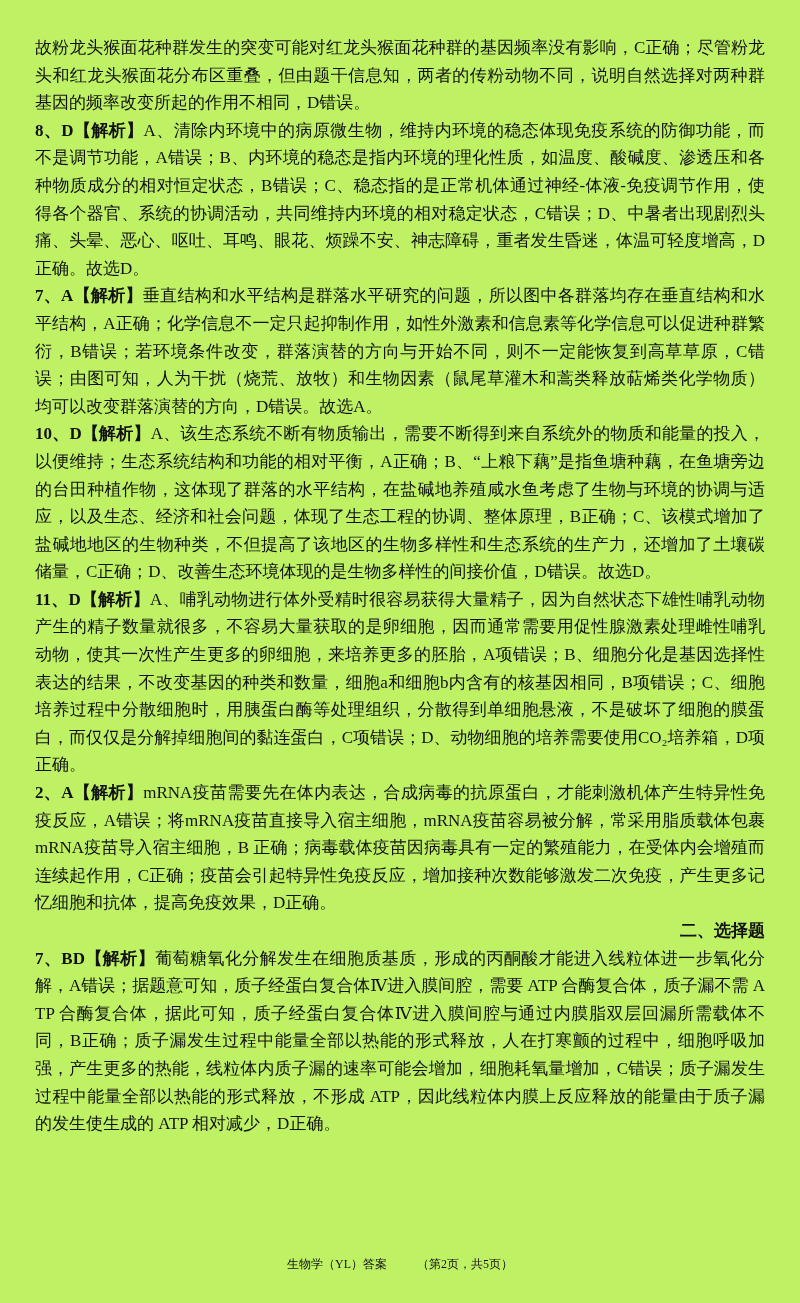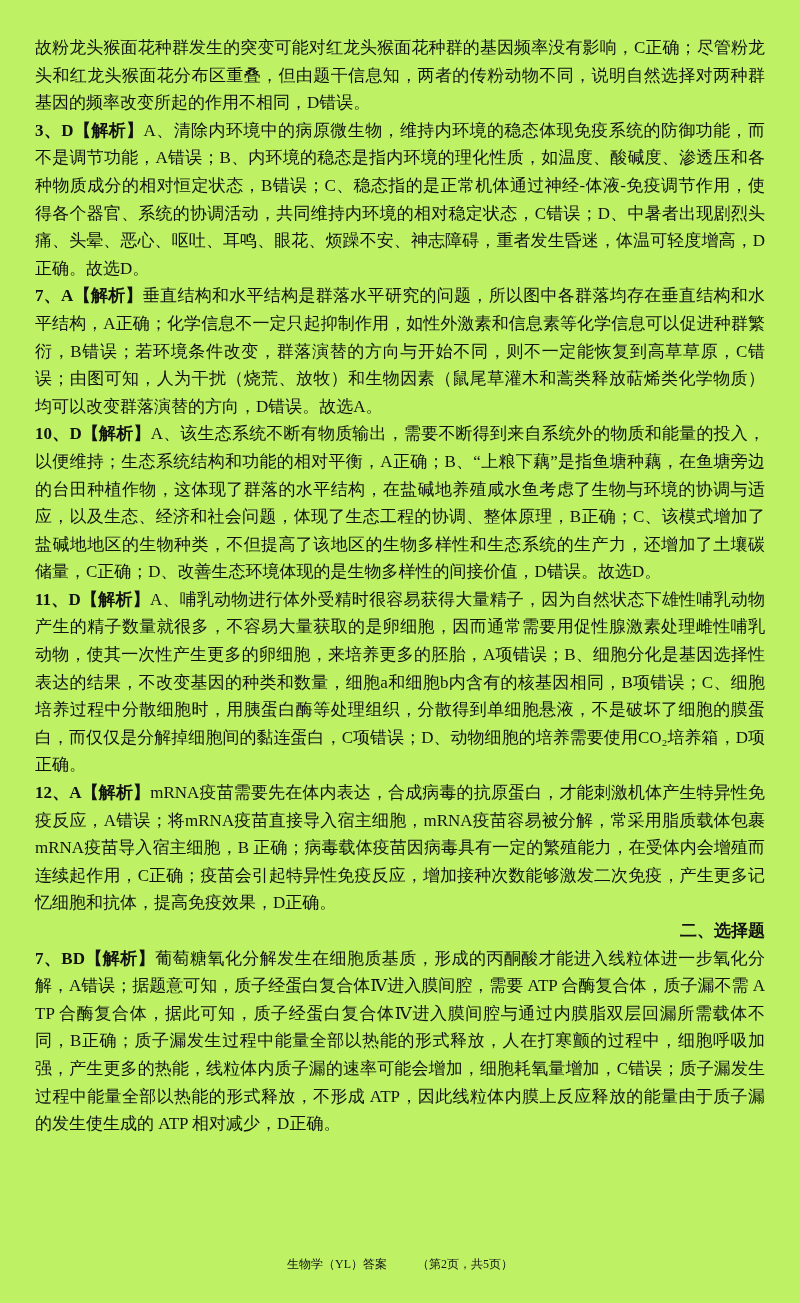--- a/index.html
+++ b/index.html
@@ -42,29 +42,29 @@
   .footer-gap { display: inline-block; width: 30px; }
 </style>
 </head>
 <body>
 
 <div class="page">
   <div class="content">
 
     <p class="para"><b class="label"></b><span>故粉龙头猴面花种群发生的突变可能对红龙头猴面花种群的基因频率没有影响，C正确；尽管粉龙头和红龙头猴面花分布区重叠，但由题干信息知，两者的传粉动物不同，说明自然选择对两种群基因的频率改变所起的作用不相同，D错误。</span></p>
 
-    <p class="para"><b class="label">3、D【解析】</b><span>A、清除内环境中的病原微生物，维持内环境的稳态体现免疫系统的防御功能，而不是调节功能，A错误；B、内环境的稳态是指内环境的理化性质，如温度、酸碱度、渗透压和各种物质成分的相对恒定状态，B错误；C、稳态指的是正常机体通过神经-体液-免疫调节作用，使得各个器官、系统的协调活动，共同维持内环境的相对稳定状态，C错误；D、中暑者出现剧烈头痛、头晕、恶心、呕吐、耳鸣、眼花、烦躁不安、神志障碍，重者发生昏迷，体温可轻度增高，D正确。故选D。</span></p>
+    <p class="para"><b class="label">8、D【解析】</b><span>A、清除内环境中的病原微生物，维持内环境的稳态体现免疫系统的防御功能，而不是调节功能，A错误；B、内环境的稳态是指内环境的理化性质，如温度、酸碱度、渗透压和各种物质成分的相对恒定状态，B错误；C、稳态指的是正常机体通过神经-体液-免疫调节作用，使得各个器官、系统的协调活动，共同维持内环境的相对稳定状态，C错误；D、中暑者出现剧烈头痛、头晕、恶心、呕吐、耳鸣、眼花、烦躁不安、神志障碍，重者发生昏迷，体温可轻度增高，D正确。故选D。</span></p>
 
     <p class="para"><b class="label">7、A【解析】</b><span>垂直结构和水平结构是群落水平研究的问题，所以图中各群落均存在垂直结构和水平结构，A正确；化学信息不一定只起抑制作用，如性外激素和信息素等化学信息可以促进种群繁衍，B错误；若环境条件改变，群落演替的方向与开始不同，则不一定能恢复到高草草原，C错误；由图可知，人为干扰（烧荒、放牧）和生物因素（鼠尾草灌木和蒿类释放萜烯类化学物质）均可以改变群落演替的方向，D错误。故选A。</span></p>
 
     <p class="para"><b class="label">10、D【解析】</b><span>A、该生态系统不断有物质输出，需要不断得到来自系统外的物质和能量的投入，以便维持；生态系统结构和功能的相对平衡，A正确；B、“上粮下藕”是指鱼塘种藕，在鱼塘旁边的台田种植作物，这体现了群落的水平结构，在盐碱地养殖咸水鱼考虑了生物与环境的协调与适应，以及生态、经济和社会问题，体现了生态工程的协调、整体原理，B正确；C、该模式增加了盐碱地地区的生物种类，不但提高了该地区的生物多样性和生态系统的生产力，还增加了土壤碳储量，C正确；D、改善生态环境体现的是生物多样性的间接价值，D错误。故选D。</span></p>
 
     <p class="para"><b class="label">11、D【解析】</b><span>A、哺乳动物进行体外受精时很容易获得大量精子，因为自然状态下雄性哺乳动物产生的精子数量就很多，不容易大量获取的是卵细胞，因而通常需要用促性腺激素处理雌性哺乳动物，使其一次性产生更多的卵细胞，来培养更多的胚胎，A项错误；B、细胞分化是基因选择性表达的结果，不改变基因的种类和数量，细胞a和细胞b内含有的核基因相同，B项错误；C、细胞培养过程中分散细胞时，用胰蛋白酶等处理组织，分散得到单细胞悬液，不是破坏了细胞的膜蛋白，而仅仅是分解掉细胞间的黏连蛋白，C项错误；D、动物细胞的培养需要使用CO₂培养箱，D项正确。</span></p>
 
-    <p class="para"><b class="label">12、A【解析】</b><span>mRNA疫苗需要先在体内表达，合成病毒的抗原蛋白，才能刺激机体产生特异性免疫反应，A错误；将mRNA疫苗直接导入宿主细胞，mRNA疫苗容易被分解，常采用脂质载体包裹mRNA疫苗导入宿主细胞，B 正确；病毒载体疫苗因病毒具有一定的繁殖能力，在受体内会增殖而连续起作用，C正确；疫苗会引起特异性免疫反应，增加接种次数能够激发二次免疫，产生更多记忆细胞和抗体，提高免疫效果，D正确。</span></p>
+    <p class="para"><b class="label">2、A【解析】</b><span>mRNA疫苗需要先在体内表达，合成病毒的抗原蛋白，才能刺激机体产生特异性免疫反应，A错误；将mRNA疫苗直接导入宿主细胞，mRNA疫苗容易被分解，常采用脂质载体包裹mRNA疫苗导入宿主细胞，B 正确；病毒载体疫苗因病毒具有一定的繁殖能力，在受体内会增殖而连续起作用，C正确；疫苗会引起特异性免疫反应，增加接种次数能够激发二次免疫，产生更多记忆细胞和抗体，提高免疫效果，D正确。</span></p>
 
     <p class="section-header">二、选择题</p>
 
     <p class="para"><b class="label">7、BD【解析】</b><span>葡萄糖氧化分解发生在细胞质基质，形成的丙酮酸才能进入线粒体进一步氧化分解，A错误；据题意可知，质子经蛋白复合体Ⅳ进入膜间腔，需要 ATP 合酶复合体，质子漏不需 ATP 合酶复合体，据此可知，质子经蛋白复合体Ⅳ进入膜间腔与通过内膜脂双层回漏所需载体不同，B正确；质子漏发生过程中能量全部以热能的形式释放，人在打寒颤的过程中，细胞呼吸加强，产生更多的热能，线粒体内质子漏的速率可能会增加，细胞耗氧量增加，C错误；质子漏发生过程中能量全部以热能的形式释放，不形成 ATP，因此线粒体内膜上反应释放的能量由于质子漏的发生使生成的 ATP 相对减少，D正确。</span></p>
 
 
   </div>
 
   <div class="footer">
     <span>生物学（YL）答案</span><span class="footer-gap"></span><span>（第2页，共5页）</span>

